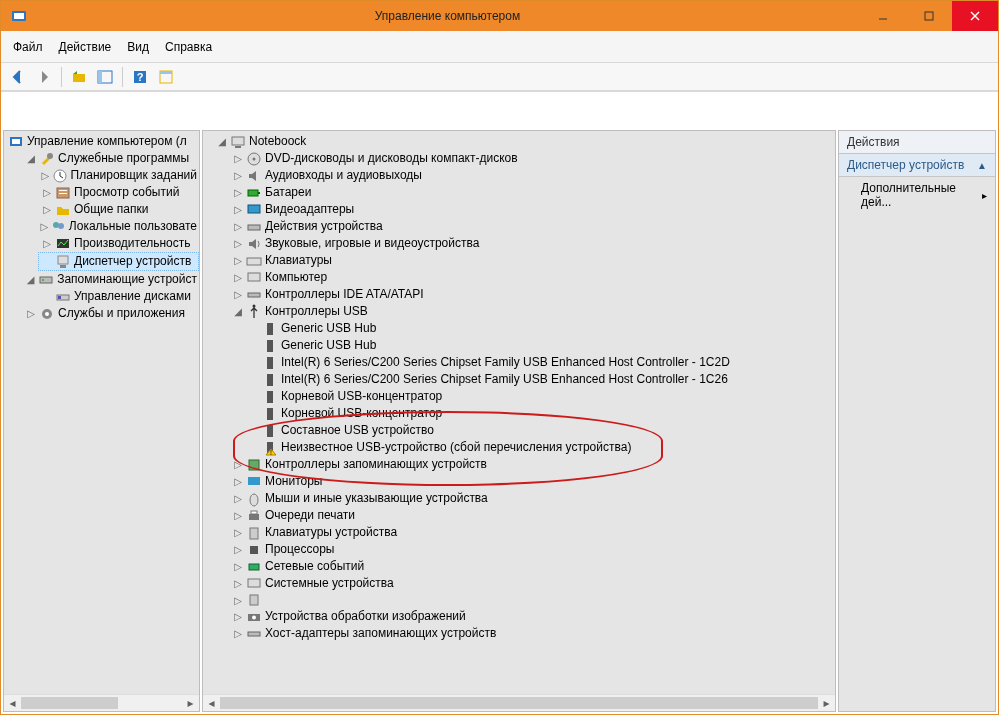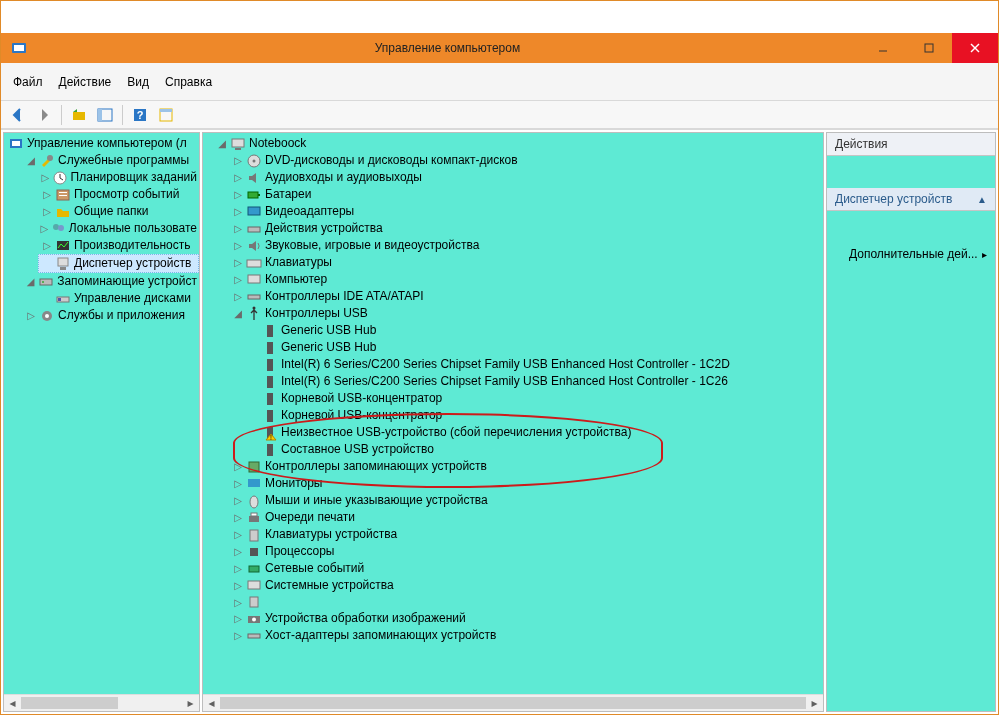--- a/index.html
+++ b/index.html
@@ -1,42 +1,42 @@
 <!DOCTYPE html>
 <html><head>
 <meta charset="utf-8">
 <style>
   * { margin: 0; padding: 0; box-sizing: border-box; }
   body { font-family: "Segoe UI", Tahoma, sans-serif; font-size: 12px; background: #fff; overflow: hidden; width: 999px; height: 715px; }
 
   
   .window { width: 999px; height: 715px; border: 1px solid #e08a28; display: flex; flex-direction: column; }
-  .titlebar { height: 30px; background: #ee8829; display: flex; align-items: center; padding: 0 0 0 10px; color: #333; margin-top: 32px; }
+  .titlebar { height: 30px; background: #ee8829; display: flex; align-items: center; padding: 0 0 0 10px; color: #333; }
   .titlebar .sys-icon { width: 16px; height: 16px; margin-right: 8px; }
   .titlebar .title-text { flex: 1; text-align: center; font-size: 12px; color: #222; }
   .titlebar .win-buttons { display: flex; height: 100%; }
   .titlebar .win-buttons .win-btn { width: 46px; display: flex; align-items: center; justify-content: center; cursor: pointer; color: #222; }
   .titlebar .win-buttons .win-btn.close { background: #e81123; color: #fff; }
   .titlebar .win-buttons .win-btn.close svg { stroke: #fff; }
 
   
-  .menubar { height: 38px; background: #f5f5f5; border-bottom: 1px solid #d9d9d9; display: flex; align-items: center; padding: 0 4px; }
+  .menubar { height: 32px; background: #f5f5f5; border-bottom: 1px solid #d9d9d9; display: flex; align-items: center; padding: 0 4px; }
   .menubar .menu-item { padding: 2px 8px; cursor: default; }
 
   
   .toolbar { height: 28px; background: #f7f7f7; border-bottom: 1px solid #d9d9d9; display: flex; align-items: center; padding: 0 4px; gap: 0px; }
   .toolbar .tb-btn { width: 24px; height: 24px; display:flex; align-items:center; justify-content:center; border:1px solid transparent; margin: 0 1px; cursor: pointer; }
   .toolbar .sep { width: 1px; height: 20px; background: #ccc; margin: 0 4px; }
 
   
   .content { flex:1; display:flex; border-top: 1px solid #d9d9d9; overflow:hidden; padding:2px; }
-  .panel { background:#5eead4; border:1px solid #bdbdbd; overflow:auto; }
+  .panel { background:#e5e5e5; border:1px solid #bdbdbd; overflow:auto;margin-top:36px; }
   .left-panel  { width: 197px; margin-right:2px; position:relative;}
   .center-panel{ flex:1; margin-right:2px; position:relative;}
-  .right-panel { width: 170px; display:flex; flex-direction:column;gap:32px;}
+  .right-panel { width: 158px; display:flex; flex-direction:column;}
 
   
   .tree { padding: 2px 0; font-size:12px; line-height:17px; color:#000; white-space:nowrap; }
   .tree ul { list-style:none; padding-left: 16px; }
   .tree > ul { padding-left: 2px; }
   .tree li { position:relative; }
   .node { display:flex; align-items:center; padding: 0 2px; cursor: default; }
   .node.selected { background:#cde8ff; border:1px dotted #7ab7e8; padding:0 1px; }
   .expander { width:14px; height:14px; display:inline-flex; align-items:center; justify-content:center; cursor:pointer; color:#6b6b6b; font-size:10px; margin-right:1px; }
   .expander.blank { visibility:hidden; }
@@ -484,36 +484,36 @@
                         </span>
                         <span>Корневой USB-концентратор</span>
                       </div>
                     </li>
                   <li>
                       <div class="node">
                         <span class="expander blank">▷</span>
                         <span class="icon">
                           <svg viewBox="0 0 16 16" width="16" height="16">
                             <rect x="5" y="2" width="6" height="12" fill="#555"></rect>
+                          </svg>
+                        </span>
+                        <span>Составное USB устройство</span>
+                      </div>
+                    </li>
+                  <li>
+                      <div class="node">
+                        <span class="expander blank">▷</span>
+                        <span class="icon">
+                          <svg viewBox="0 0 16 16" width="16" height="16">
+                            <rect x="5" y="2" width="6" height="12" fill="#555"></rect>
                             <path d="M9 9 l5 6 h-10 z" fill="#fc0" stroke="#a80"></path>
                             <text x="9" y="15" font-size="7" text-anchor="middle" fill="#000">!</text>
                           </svg>
                         </span>
                         <span>Неизвестное USB-устройство (сбой перечисления устройства)</span>
-                      </div>
-                    </li>
-                  <li>
-                      <div class="node">
-                        <span class="expander blank">▷</span>
-                        <span class="icon">
-                          <svg viewBox="0 0 16 16" width="16" height="16">
-                            <rect x="5" y="2" width="6" height="12" fill="#555"></rect>
-                          </svg>
-                        </span>
-                        <span>Составное USB устройство</span>
                       </div>
                     </li>
                 </ul>
               </li>
               <li>
                   <div class="node">
                     <span class="expander">▷</span>
                     <span class="icon">
                       <svg viewBox="0 0 16 16" width="16" height="16">
                         <rect x="3" y="3" width="10" height="10" fill="#6a6" stroke="#363"></rect>

